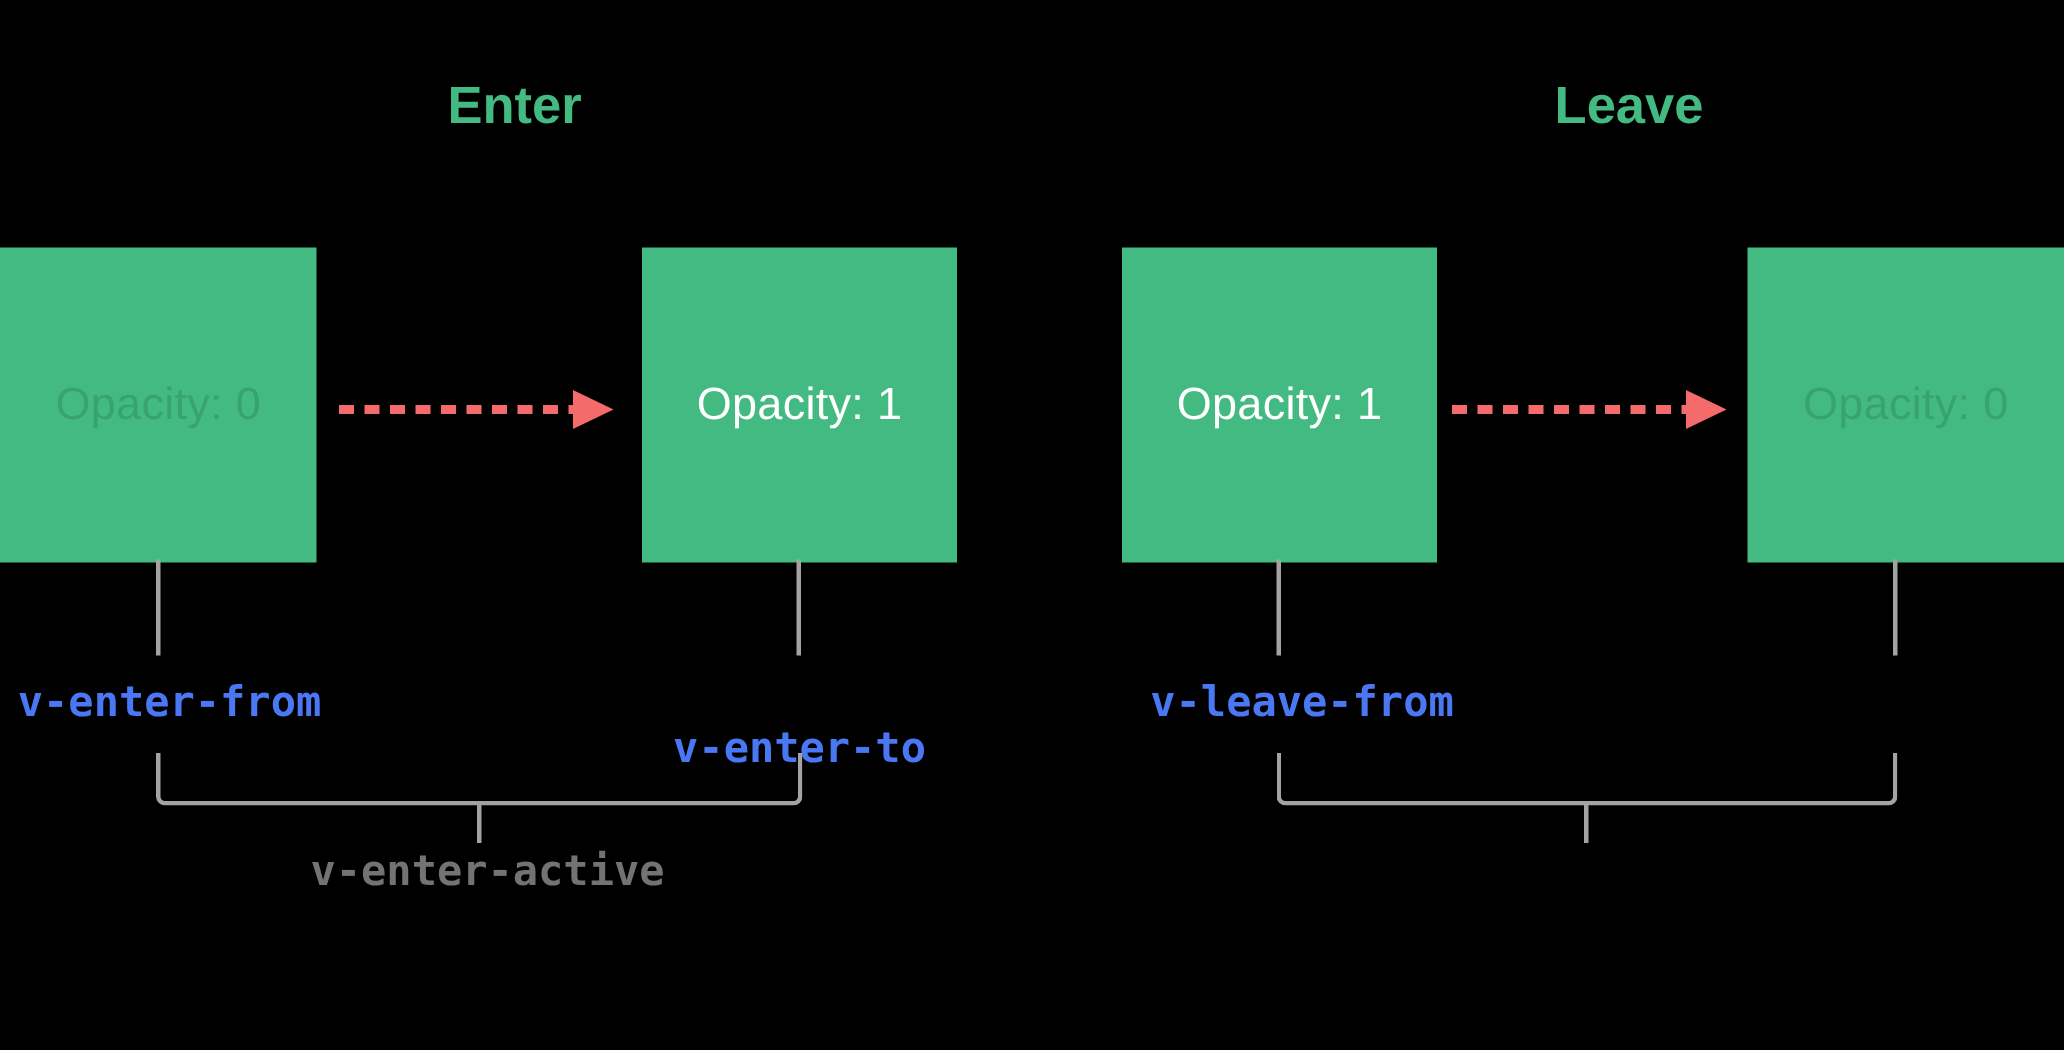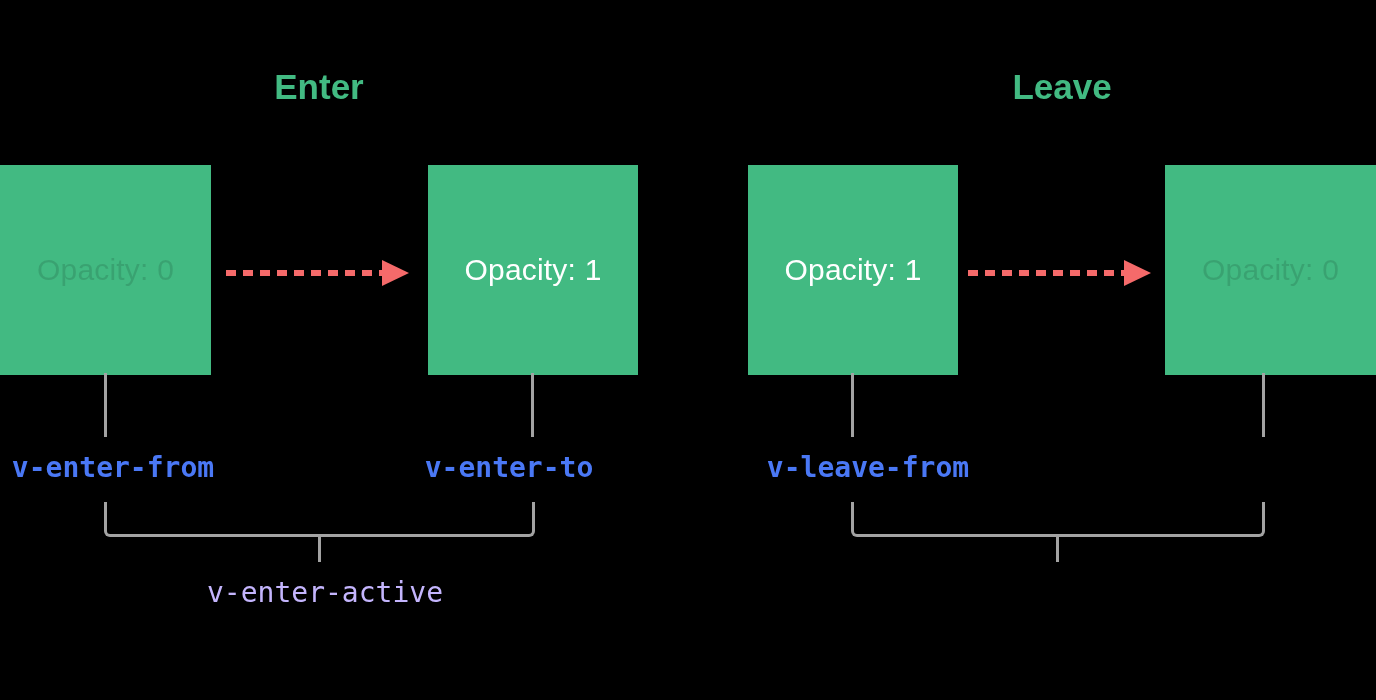--- a/index.html
+++ b/index.html
@@ -5,24 +5,24 @@
   html,body{margin:0;padding:0;background:#000;}
   .canvas{
     position:relative;
     width:1376px;height:700px;
     background:#000;
     overflow:hidden;
     font-family:"Liberation Sans","DejaVu Sans",sans-serif;
   }
   
   .group-title{
-    position:absolute;top:68px;
+    position:absolute;top:52px;
     transform:translateX(-50%);
     font-size:35px;font-weight:bold;line-height:38px;
-    color:#42ba82;white-space:nowrap;
+    color:#42ba82;white-space:nowrap;margin-left:24px;
   }
   #title-enter{left:319px;}
   #title-leave{left:1062px;}
 
   
   .box{
     position:absolute;top:165px;height:210px;
     background:#42ba82;
     display:flex;align-items:center;justify-content:center;
   }
@@ -51,46 +51,46 @@
 
   
   .cls{
     position:absolute;top:453px;
     transform:translateX(-50%);
     font-family:"DejaVu Sans Mono","Liberation Mono",monospace;
     font-size:28px;font-weight:bold;line-height:30px;
     color:#4a78f5;white-space:nowrap;text-align:center;
   }
   #cls-enter-from{left:113px;}
-  #cls-enter-to{left:509px;}
+  #cls-enter-to{left:533px;margin-top:31px;}
   #cls-leave-from{left:856px;margin-left:12px;}
   #cls-leave-to{left:1268px;}
 
   
   .bracket{
     position:absolute;top:502px;height:35px;
     box-sizing:border-box;
     border-left:3px solid #a3a3a3;
     border-right:3px solid #a3a3a3;
     border-bottom:3px solid #a3a3a3;
     border-radius:0 0 6px 6px;
   }
   #bracket-enter{left:104px;width:431px;}
   #bracket-leave{left:851px;width:414px;}
 
   .tail{position:absolute;top:535px;width:3px;height:27px;background:#a3a3a3;}
   #tail-enter{left:318px;}
   #tail-leave{left:1056px;}
 
   .active-cls{
-    position:absolute;top:576px;
+    position:absolute;top:564px;
     transform:translateX(-50%);
     font-family:"DejaVu Sans Mono","Liberation Mono",monospace;
-    font-size:28px;font-weight:normal;line-height:34px;
-    color:#c4b5fd;white-space:nowrap;
+    font-size:28px;font-weight:bold;line-height:34px;
+    color:#737373;white-space:nowrap;
   }
   #active-enter{left:325px;}
   #active-leave{left:1055px;}
 </style>
 </head>
 <body>
 
 <div class="canvas">
 
   <div class="group-title" id="title-enter">Enter</div>

